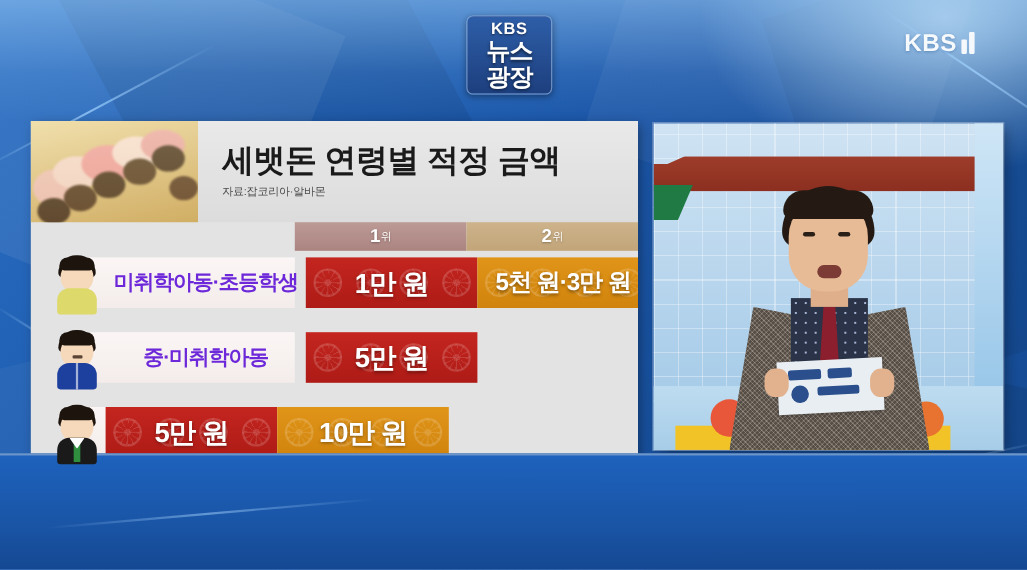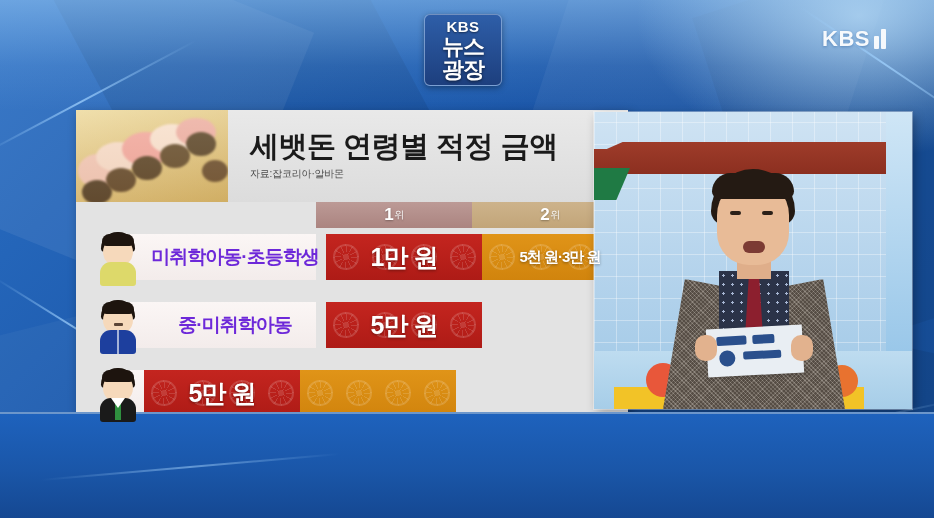--- a/index.html
+++ b/index.html
@@ -110,21 +110,20 @@
   #watermark .wm-bars i:nth-child(1){ height:13px; }
   #watermark .wm-bars i:nth-child(2){ height:20px; }
 
   
   #info-panel {
     position: absolute; left: 28px; top: 110px;
     width: 552px; height: 355px;
     background: #e3e3e3;
     box-shadow: 3px 4px 10px rgba(0,0,0,0.35);
     overflow: hidden;
-    margin-left: 48px;
   }
   .panel-head {
     position: relative;
     height: 92px;
     display: flex;
     background: linear-gradient(180deg, #e9e9e9 0%, #dcdcdc 100%);
   }
   .head-photo {
     width: 152px; height: 92px;
     position: relative; overflow: hidden;
@@ -287,21 +286,21 @@
         rgba(255,255,255,0.5) 270deg 276deg, rgba(255,255,255,0) 276deg 300deg,
         rgba(255,255,255,0.5) 300deg 306deg, rgba(255,255,255,0) 306deg 330deg,
         rgba(255,255,255,0.5) 330deg 336deg, rgba(255,255,255,0) 336deg 360deg);
   }
   .bar .val {
     position: relative; z-index: 2;
     font-size: 25px; font-weight: bold; color: #ffffff;
     letter-spacing: -1px; white-space: nowrap;
     text-shadow: 0 1px 3px rgba(0,0,0,0.4);
   }
-  .bar.narrow .val { font-size: 15px; }
+  .bar.narrow .val { font-size: 22px; }
 
   
   #video-feed {
     position: absolute; left: 594px; top: 112px;
     width: 318px; height: 297px;
     overflow: hidden;
     box-shadow: 0 0 0 1px rgba(255,255,255,0.35), 3px 4px 10px rgba(0,0,0,0.3);
   }
   .studio-bg { position: absolute; inset: 0; background: linear-gradient(180deg, #cfe3f3 0%, #b4d3ec 55%, #9fc8e6 100%); }
   .studio-grid {
@@ -543,20 +542,21 @@
           </div>
           <div class="val">5만 원</div>
         </div>
         <div class="bar rank2">
           <div class="medallions">
             <span></span>
               <span></span>
               <span></span>
               <span></span>
           </div>
+          <div class="val">10만 원</div>
         </div>
       </div>
 
     </div>
   </div>
 
   <div id="video-feed">
     <div class="studio-bg"></div>
     <div class="studio-grid"></div>
     <div class="studio-redband"></div>

